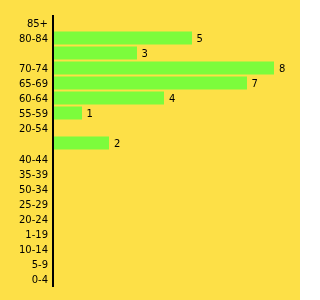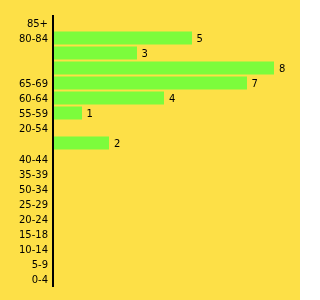--- a/index.html
+++ b/index.html
@@ -94,20 +94,21 @@
             <div class="bar-value">5</div>
           </div>
         </div>
         <div class="row" style="top: 30.2222px; height: 15.1111px;">
           <div class="bar-wrap">
             <div class="bar" style="width: 82.5px; background: rgb(124, 252, 60);"></div>
             <div class="bar-value">3</div>
           </div>
         </div>
         <div class="row" style="top: 45.3333px; height: 15.1111px;">
+          <div class="row-label">70-74</div>
           <div class="bar-wrap">
             <div class="bar" style="width: 220px; background: rgb(124, 252, 60);"></div>
             <div class="bar-value">8</div>
           </div>
         </div>
         <div class="row" style="top: 60.4444px; height: 15.1111px; padding-left: 46px;">
           <div class="row-label">65-69</div>
           <div class="bar-wrap">
             <div class="bar" style="width: 192.5px; background: rgb(124, 252, 60);"></div>
             <div class="bar-value">7</div>
@@ -151,21 +152,21 @@
         </div>
         <div class="row bar-zero" style="top: 181.333px; height: 15.1111px;">
           <div class="row-label">25-29</div>
           <div class="bar-wrap"></div>
         </div>
         <div class="row bar-zero" style="top: 196.444px; height: 15.1111px;">
           <div class="row-label">20-24</div>
           <div class="bar-wrap"></div>
         </div>
         <div class="row bar-zero" style="top: 211.556px; height: 15.1111px;">
-          <div class="row-label">15-18</div>
+          <div class="row-label">1-19</div>
           <div class="bar-wrap"></div>
         </div>
         <div class="row bar-zero" style="top: 226.667px; height: 15.1111px;">
           <div class="row-label">10-14</div>
           <div class="bar-wrap"></div>
         </div>
         <div class="row bar-zero" style="top: 241.778px; height: 15.1111px;">
           <div class="row-label">5-9</div>
           <div class="bar-wrap"></div>
         </div>

